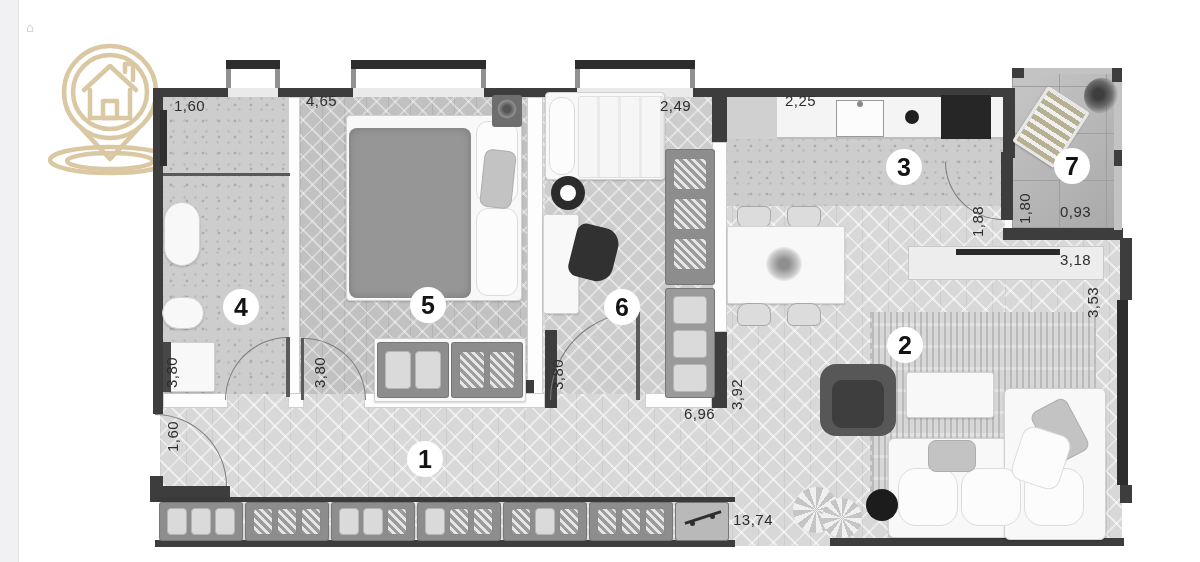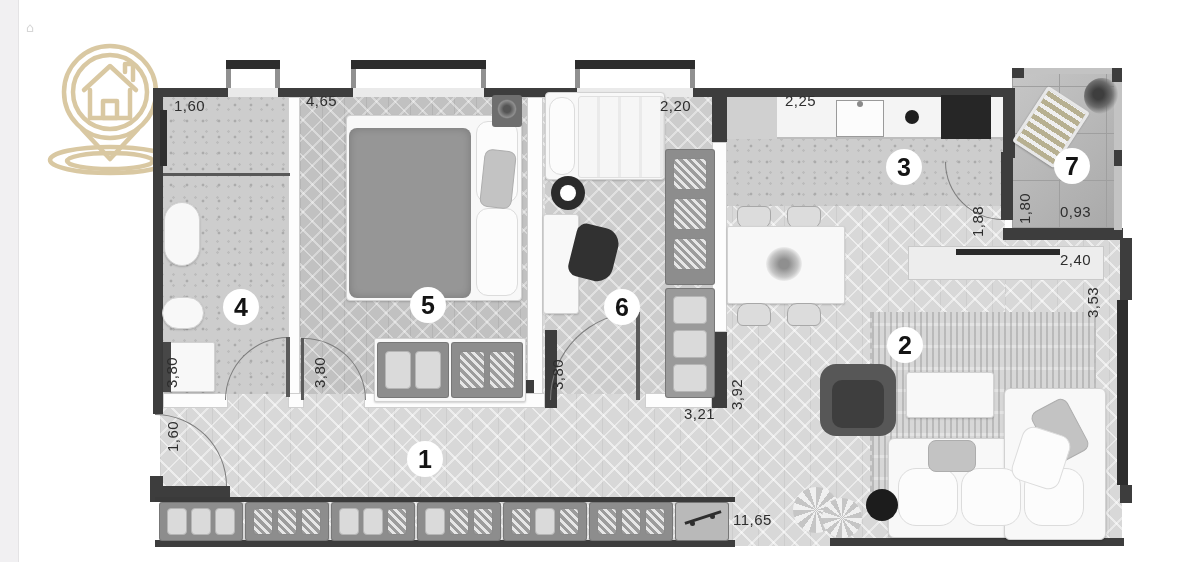--- a/index.html
+++ b/index.html
@@ -266,28 +266,28 @@
   <div class="badge" style="left:407px;top:441px;">1</div>
   <div class="badge" style="left:887px;top:327px;">2</div>
   <div class="badge" style="left:886px;top:149px;">3</div>
   <div class="badge" style="left:223px;top:289px;">4</div>
   <div class="badge" style="left:410px;top:287px;">5</div>
   <div class="badge" style="left:604px;top:289px;">6</div>
   <div class="badge" style="left:1054px;top:148px;">7</div>
 
   <div class="dim" style="left:174px;top:98px;">1,60</div>
   <div class="dim" style="left:306px;top:93px;">4,65</div>
-  <div class="dim" style="left:660px;top:98px;">2,20</div>
+  <div class="dim" style="left:660px;top:98px;">2,49</div>
   <div class="dim" style="left:785px;top:93px;">2,25</div>
   <div class="dim dimv" style="left:164px;top:388px;">3,80</div>
   <div class="dim dimv" style="left:312px;top:388px;">3,80</div>
   <div class="dim dimv" style="left:550px;top:390px;">3,80</div>
   <div class="dim dimv" style="left:165px;top:452px;">1,60</div>
-  <div class="dim" style="left:684px;top:406px;">3,21</div>
+  <div class="dim" style="left:684px;top:406px;">6,96</div>
   <div class="dim dimv" style="left:729px;top:410px;">3,92</div>
-  <div class="dim" style="left:733px;top:512px;">11,65</div>
+  <div class="dim" style="left:733px;top:512px;">13,74</div>
   <div class="dim dimv" style="left:970px;top:237px;">1,88</div>
   <div class="dim dimv" style="left:1017px;top:224px;">1,80</div>
   <div class="dim" style="left:1060px;top:204px;">0,93</div>
-  <div class="dim" style="left:1060px;top:252px;">2,40</div>
+  <div class="dim" style="left:1060px;top:252px;">3,18</div>
   <div class="dim dimv" style="left:1085px;top:318px;">3,53</div>
 
 </div>
 
 </body></html>

